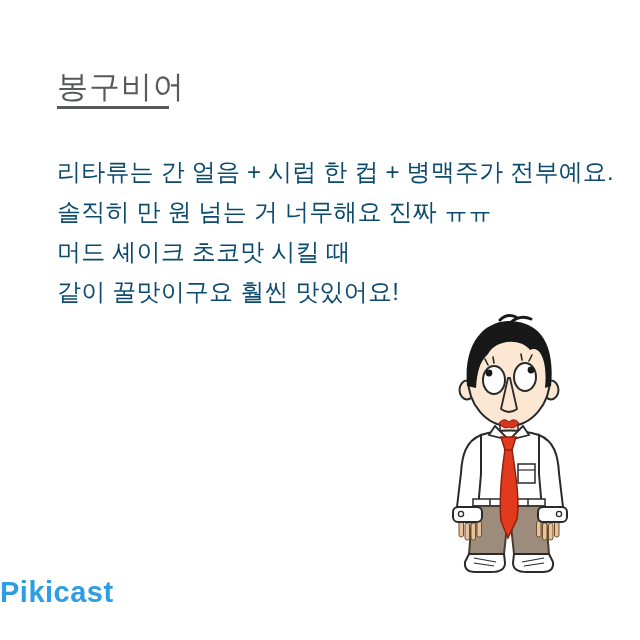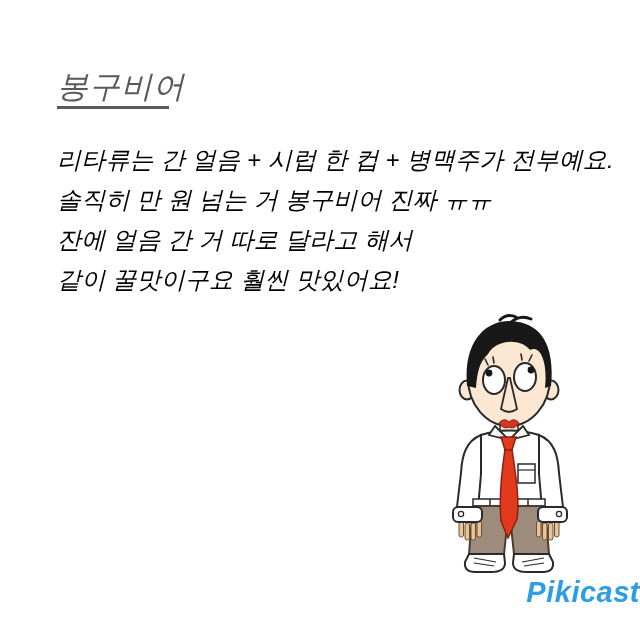--- a/index.html
+++ b/index.html
@@ -3,60 +3,59 @@
 <meta charset="utf-8">
 <style>
   html,body{margin:0;padding:0;}
   body{
     width:640px;height:640px;
     background:#ffffff;
     font-family:"Liberation Sans","DejaVu Sans",sans-serif;
     position:relative;
     overflow:hidden;
   }
-  .card{position:absolute;inset:0;background:#ffffff;font-style:italic;}
+  .card{position:absolute;inset:0;background:#ffffff;}
   .card-title{
     position:absolute;left:57px;top:66px;
     font-size:31px;font-weight:500;color:#58595b;
     letter-spacing:1px;margin:0;
   }
   .title-underline{
     position:absolute;left:57px;top:106px;
     width:112px;height:3px;background:#58595b;
   }
   .body-text{
-    position:absolute;left:57px;top:140px;width:470px;
-    font-size:24px;line-height:40px;color:#000000;
+    position:absolute;left:57px;top:152px;width:470px;
+    font-size:24px;line-height:40px;color:#0c4a6e;
     letter-spacing:0.2px;
   }
   .body-text p{margin:0;white-space:nowrap;}
   .illustration{
     position:absolute;left:450px;top:314px;
     width:156px;height:262px;
   }
   .logo{
     position:absolute;left:0;right:0;top:576px;
-    text-align:right;
+    text-align:left;
     font-size:29px;font-weight:bold;color:#2d9ee3;
     letter-spacing:0.5px;
-    padding-left:31px;
   }
 </style>
 </head>
 <body>
 
 <div class="card">
 
   <h1 class="card-title">봉구비어</h1>
   <div class="title-underline"></div>
 
   <div class="body-text">
     <p>리타류는 간 얼음 + 시럽 한 컵 + 병맥주가 전부예요.</p>
-    <p>솔직히 만 원 넘는 거 봉구비어 진짜 ㅠㅠ</p>
-    <p>잔에 얼음 간 거 따로 달라고 해서</p>
+    <p>솔직히 만 원 넘는 거 너무해요 진짜 ㅠㅠ</p>
+    <p>머드 셰이크 초코맛 시킬 때</p>
     <p>같이 꿀맛이구요 훨씬 맛있어요!</p>
   </div>
 
   <div class="illustration">
     <svg viewBox="0 0 156 262" width="156" height="262" xmlns="http://www.w3.org/2000/svg">
 
       <rect x="50" y="100" width="18" height="22" fill="#fbe7d2" stroke="#2a2a2a" stroke-width="1.5"></rect>
 
       <path d="M31,121 Q59,112 89,121 L95,189 Q59,198 23,189 Z" fill="#ffffff" stroke="#2a2a2a" stroke-width="2"></path>
 

